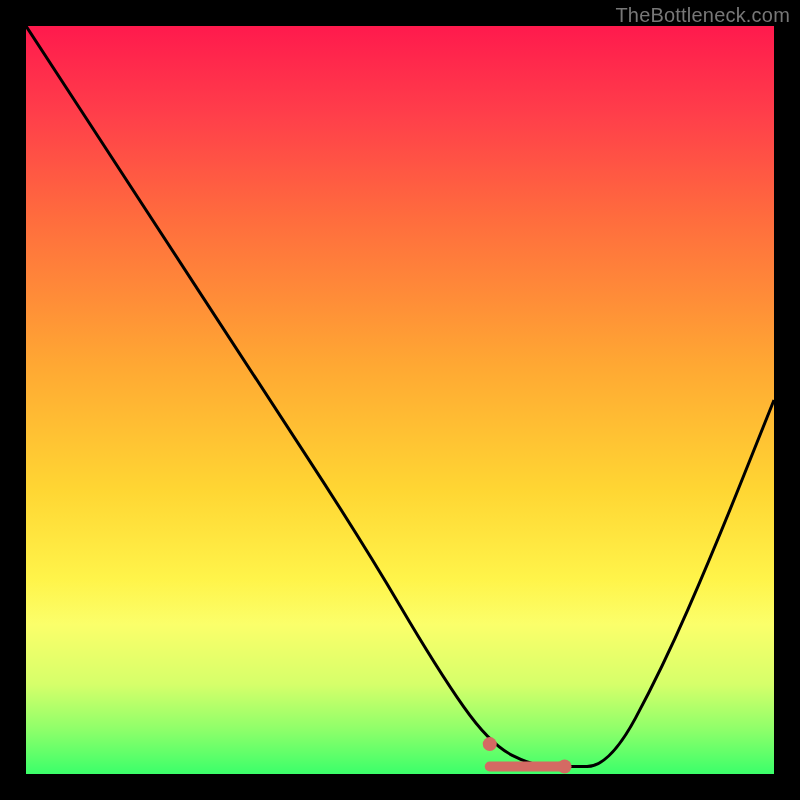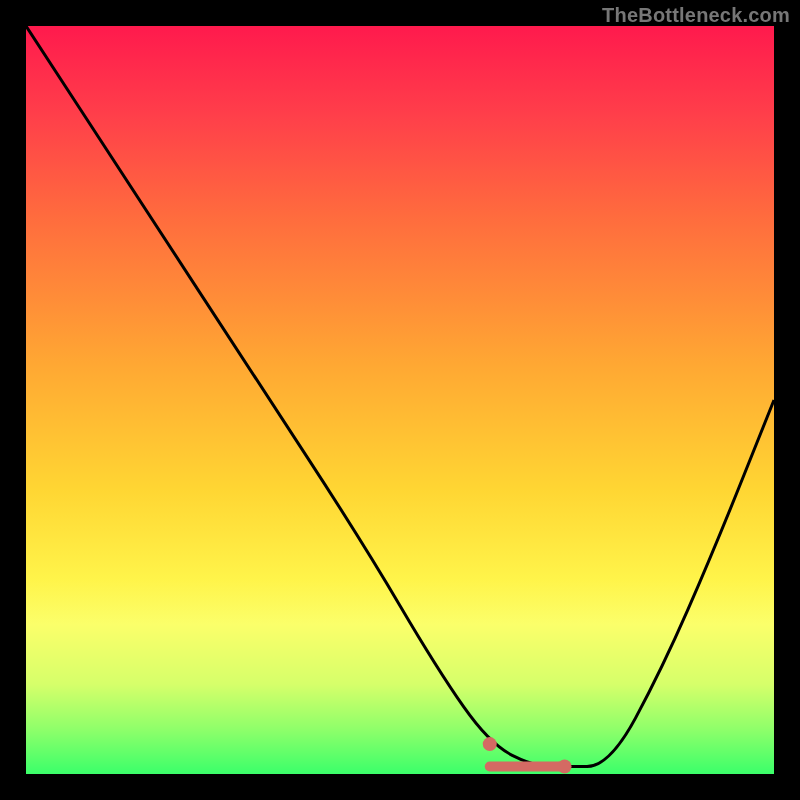--- a/index.html
+++ b/index.html
@@ -28,21 +28,21 @@
       #d6ff6a 88%,
       #8fff6a 94%,
       #3bff6a 100%);
   }
   .watermark {
     position: absolute;
     top: 4px;
     right: 10px;
     color: #777;
     font-size: 20px;
-    font-weight: 700;
+    font-weight: 400;
     letter-spacing: 0.2px;
     z-index: 5;
   }
   svg.curve {
     position: absolute;
     left: 0;
     top: 0;
     width: 748px;
     height: 748px;
   }

